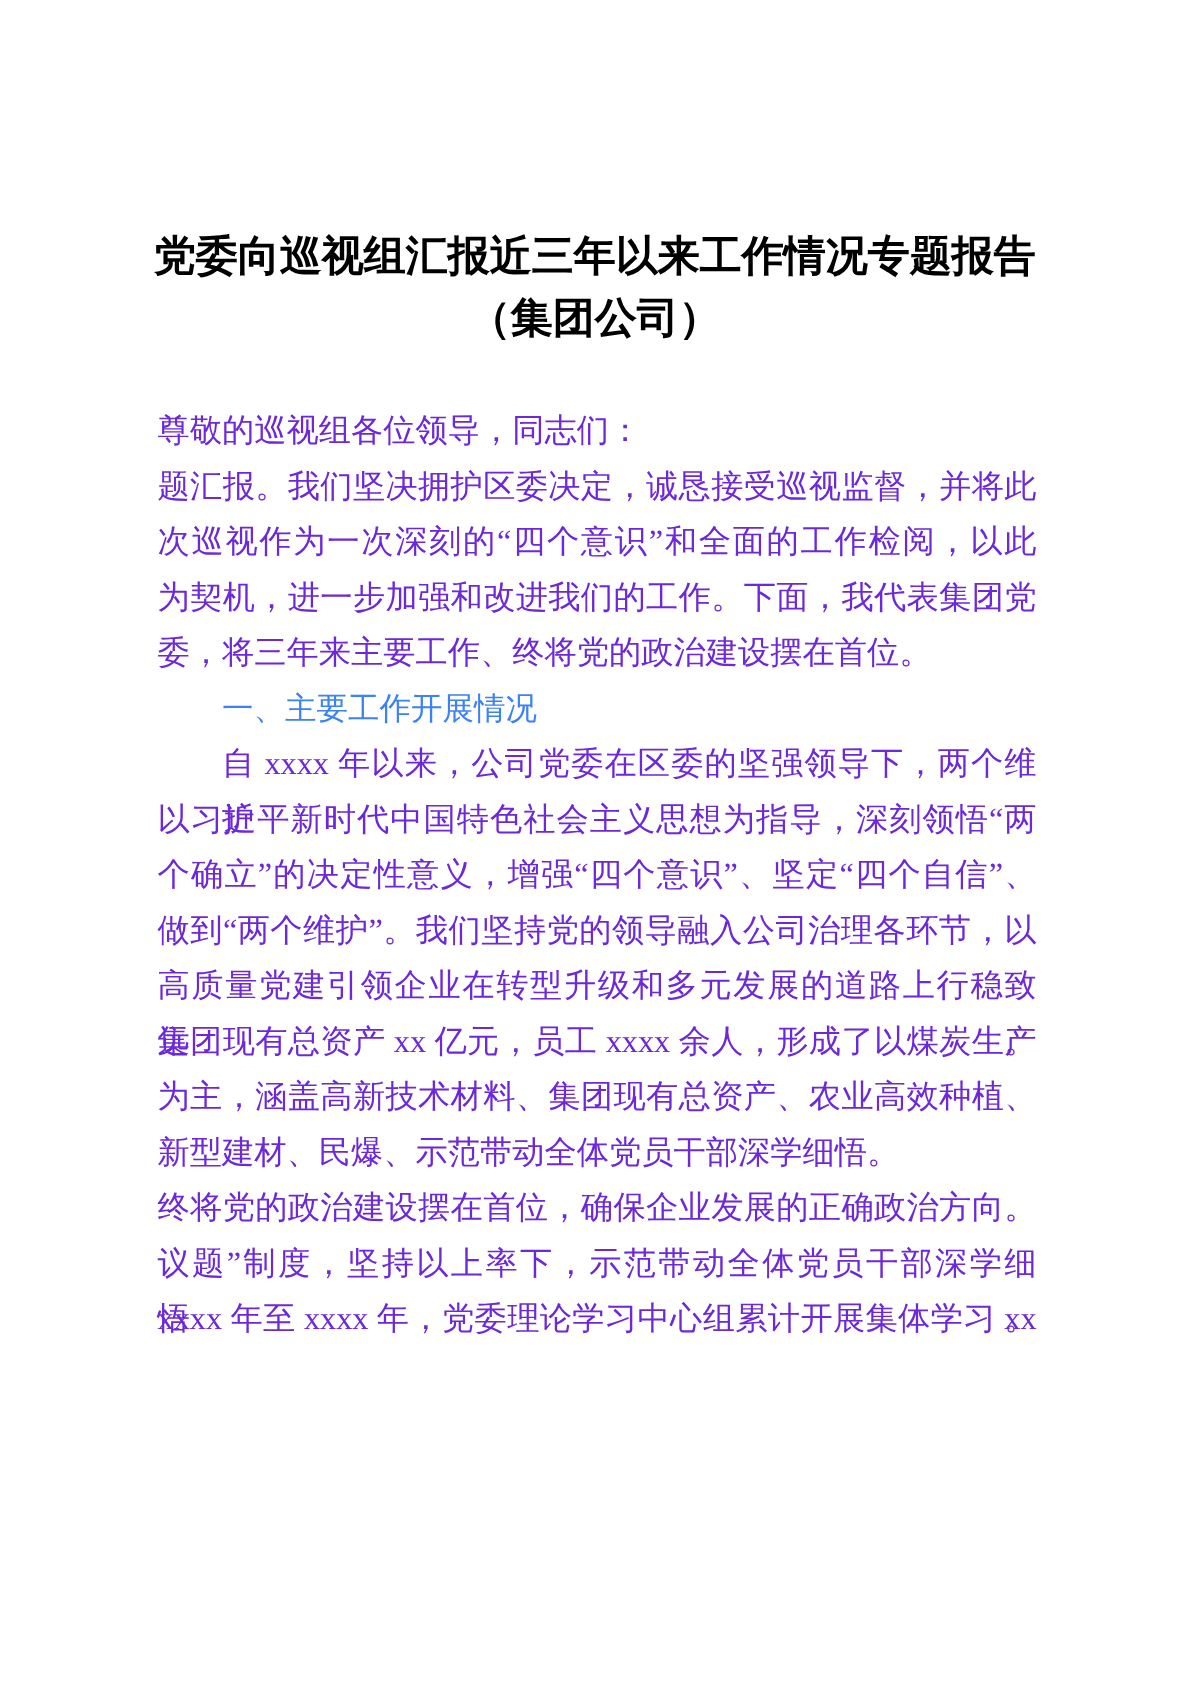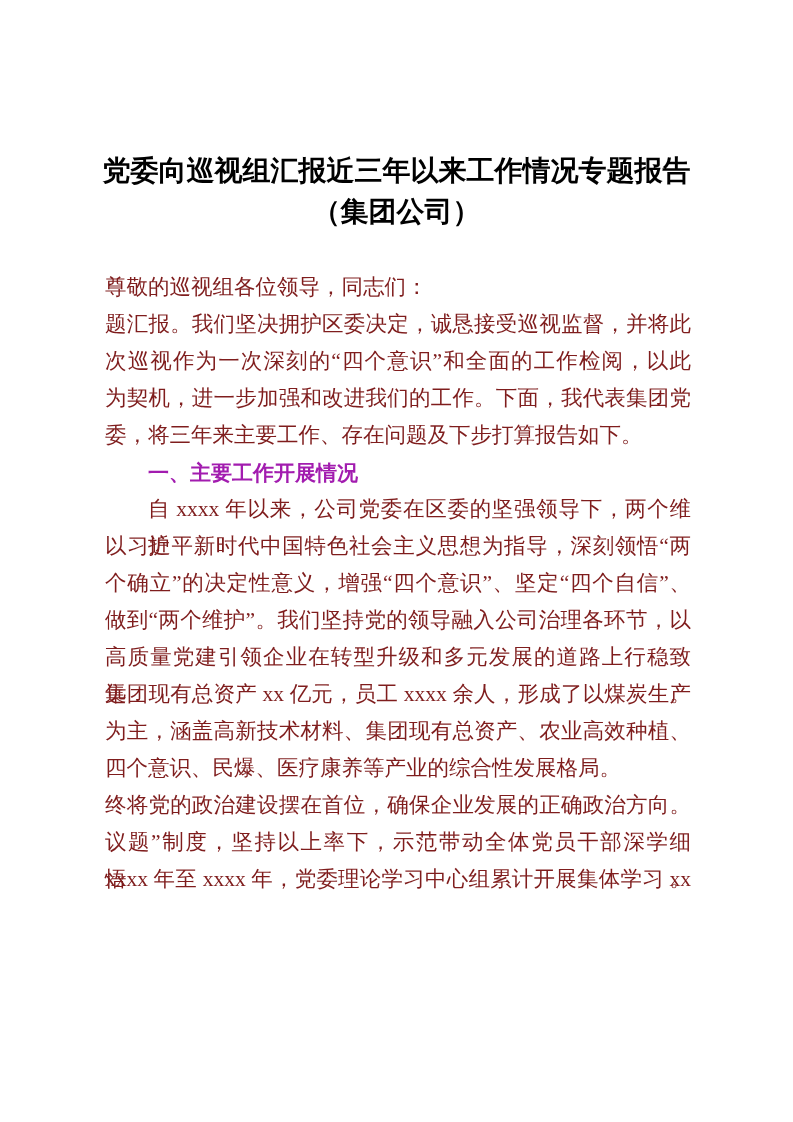--- a/index.html
+++ b/index.html
@@ -39,70 +39,70 @@
     width: 586px;
   }
   .para {
     margin: 0;
     padding: 0;
   }
   .line {
     height: 37px;
     line-height: 37px;
     font-size: 21.5px;
-    color: #7f1d1d;
+    color: #6d28d9;
     white-space: nowrap;
     overflow: visible;
   }
   .line.fill {
     white-space: normal;
     text-align: justify;
     text-align-last: justify;
   }
   .line.indent {
     padding-left: 43px;
   }
   .line.heading {
     font-family: "Liberation Sans", "DejaVu Sans", sans-serif;
-    font-weight: 700;
+    font-weight: 400;
     font-size: 21px;
-    color: #a21caf;
+    color: #3b82f6;
   }
 </style>
 </head>
 <body>
 
 <div class="page">
   <h1 class="doc-title">
     <span class="title-line">党委向巡视组汇报近三年以来工作情况专题报告</span>
     <span class="title-line">（集团公司）</span>
   </h1>
 
   <div class="doc-body" id="doc-body">
       <div class="para">
         <div class="line">尊敬的巡视组各位领导，同志们：</div>
       </div>
       <div class="para">
         <div class="line fill">题汇报。我们坚决拥护区委决定，诚恳接受巡视监督，并将此</div>
         <div class="line fill">次巡视作为一次深刻的“四个意识”和全面的工作检阅，以此</div>
         <div class="line fill">为契机，进一步加强和改进我们的工作。下面，我代表集团党</div>
-        <div class="line">委，将三年来主要工作、存在问题及下步打算报告如下。</div>
+        <div class="line">委，将三年来主要工作、终将党的政治建设摆在首位。</div>
       </div>
       <div class="para">
         <div class="line indent heading">一、主要工作开展情况</div>
       </div>
       <div class="para">
         <div class="line fill indent">自 xxxx 年以来，公司党委在区委的坚强领导下，两个维护</div>
         <div class="line fill">以习近平新时代中国特色社会主义思想为指导，深刻领悟“两</div>
         <div class="line fill">个确立”的决定性意义，增强“四个意识”、坚定“四个自信”、</div>
         <div class="line fill">做到“两个维护”。我们坚持党的领导融入公司治理各环节，以</div>
         <div class="line fill">高质量党建引领企业在转型升级和多元发展的道路上行稳致远。</div>
         <div class="line fill">集团现有总资产 xx 亿元，员工 xxxx 余人，形成了以煤炭生产</div>
         <div class="line fill">为主，涵盖高新技术材料、集团现有总资产、农业高效种植、</div>
-        <div class="line">四个意识、民爆、医疗康养等产业的综合性发展格局。</div>
+        <div class="line">新型建材、民爆、示范带动全体党员干部深学细悟。</div>
       </div>
       <div class="para">
         <div class="line fill">终将党的政治建设摆在首位，确保企业发展的正确政治方向。</div>
         <div class="line fill">议题”制度，坚持以上率下，示范带动全体党员干部深学细悟。</div>
         <div class="line fill">xxxx 年至 xxxx 年，党委理论学习中心组累计开展集体学习 xx</div>
       </div>
     </div>
 </div>
 
 </body></html>

